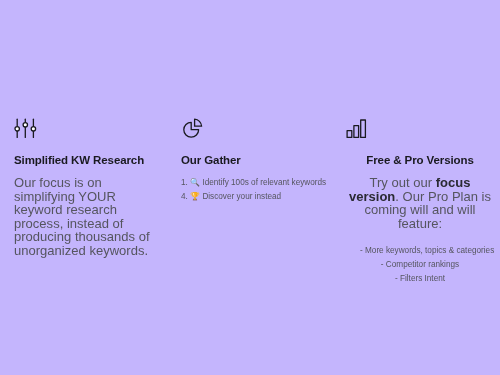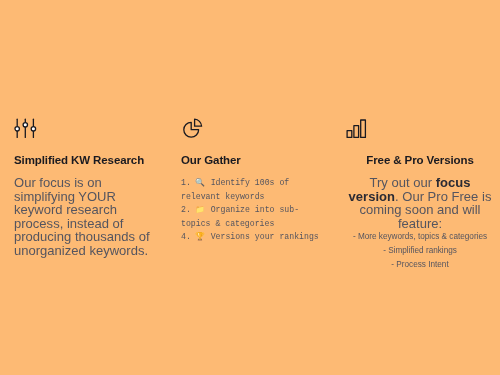--- a/index.html
+++ b/index.html
@@ -11,21 +11,21 @@
     width: 500px;
     height: 375px;
     font-family: "Liberation Sans", sans-serif;
     -webkit-font-smoothing: antialiased;
     overflow: hidden;
   }
   .page {
     position: relative;
     width: 500px;
     height: 375px;
-    background: #fdba74;
+    background: #c4b5fd;
   }
   .columns {
     position: absolute;
     top: 118px;
     left: 0;
     width: 500px;
     display: flex;
     align-items: flex-start;
   }
   .col {
@@ -64,27 +64,26 @@
     margin: 0;
     padding: 0;
     list-style: none;
     font-size: 8.2px;
     line-height: 13.6px;
     color: #55555f;
   }
   ol.process-list li {
     margin: 0;
     padding: 0;
-    font-family: Liberation Mono, monospace;
   }
   .li-num { color: #55555f; }
   .li-emoji { font-size: 8px; }
 
   ul.feature-list {
-    margin: 0;
+    margin: 14px;
     padding: 0;
     list-style: none;
     font-size: 8.2px;
     line-height: 13.6px;
     color: #55555f;
   }
   ul.feature-list li { margin: 0; padding: 0; white-space: nowrap; }
 </style>
 </head>
 <body>
@@ -120,45 +119,40 @@
         </svg>
       </span>
       <h3 class="heading">Our Gather</h3>
       <ol class="process-list">
         <li>
           <span class="li-num">1.</span>
           <span class="li-emoji">🔍</span>
           <span>Identify 100s of relevant keywords</span>
         </li>
         <li>
-          <span class="li-num">2.</span>
-          <span class="li-emoji">📁</span>
-          <span>Organize into sub-topics &amp; categories</span>
-        </li>
-        <li>
           <span class="li-num">4.</span>
           <span class="li-emoji">🏆</span>
-          <span>Versions your rankings</span>
+          <span>Discover your instead</span>
         </li>
       </ol>
     </div>
 
     <div class="col col-3">
       <span class="icon-wrap">
         <svg width="21" height="21" viewBox="0 0 21 21" fill="none" xmlns="http://www.w3.org/2000/svg">
           <g stroke="#1a1a20" stroke-width="1.3" stroke-linejoin="round">
             <rect x="1.1" y="12.6" width="4.7" height="6.8"></rect>
             <rect x="7.9" y="7.6" width="4.7" height="11.8"></rect>
             <rect x="14.7" y="2.0" width="4.7" height="17.4"></rect>
           </g>
         </svg>
       </span>
       <h3 class="heading">Free &amp; Pro Versions</h3>
-      <p class="body-text"><span>Try out our </span><b>focus version</b><span>. Our Pro Free is coming soon and will feature:</span></p>
+      <p class="body-text"><span>Try out our </span><b>focus version</b><span>. Our Pro Plan is coming will and will feature:</span></p>
       <ul class="feature-list">
         <li>- More keywords, topics &amp; categories</li>
-        <li>- Simplified rankings</li>
-        <li>- Process Intent</li>
+        <li>- Competitor rankings</li>
+        <li>- Filters Intent</li>
       </ul>
     </div>
 
   </div>
 </div>
 
 </body></html>

